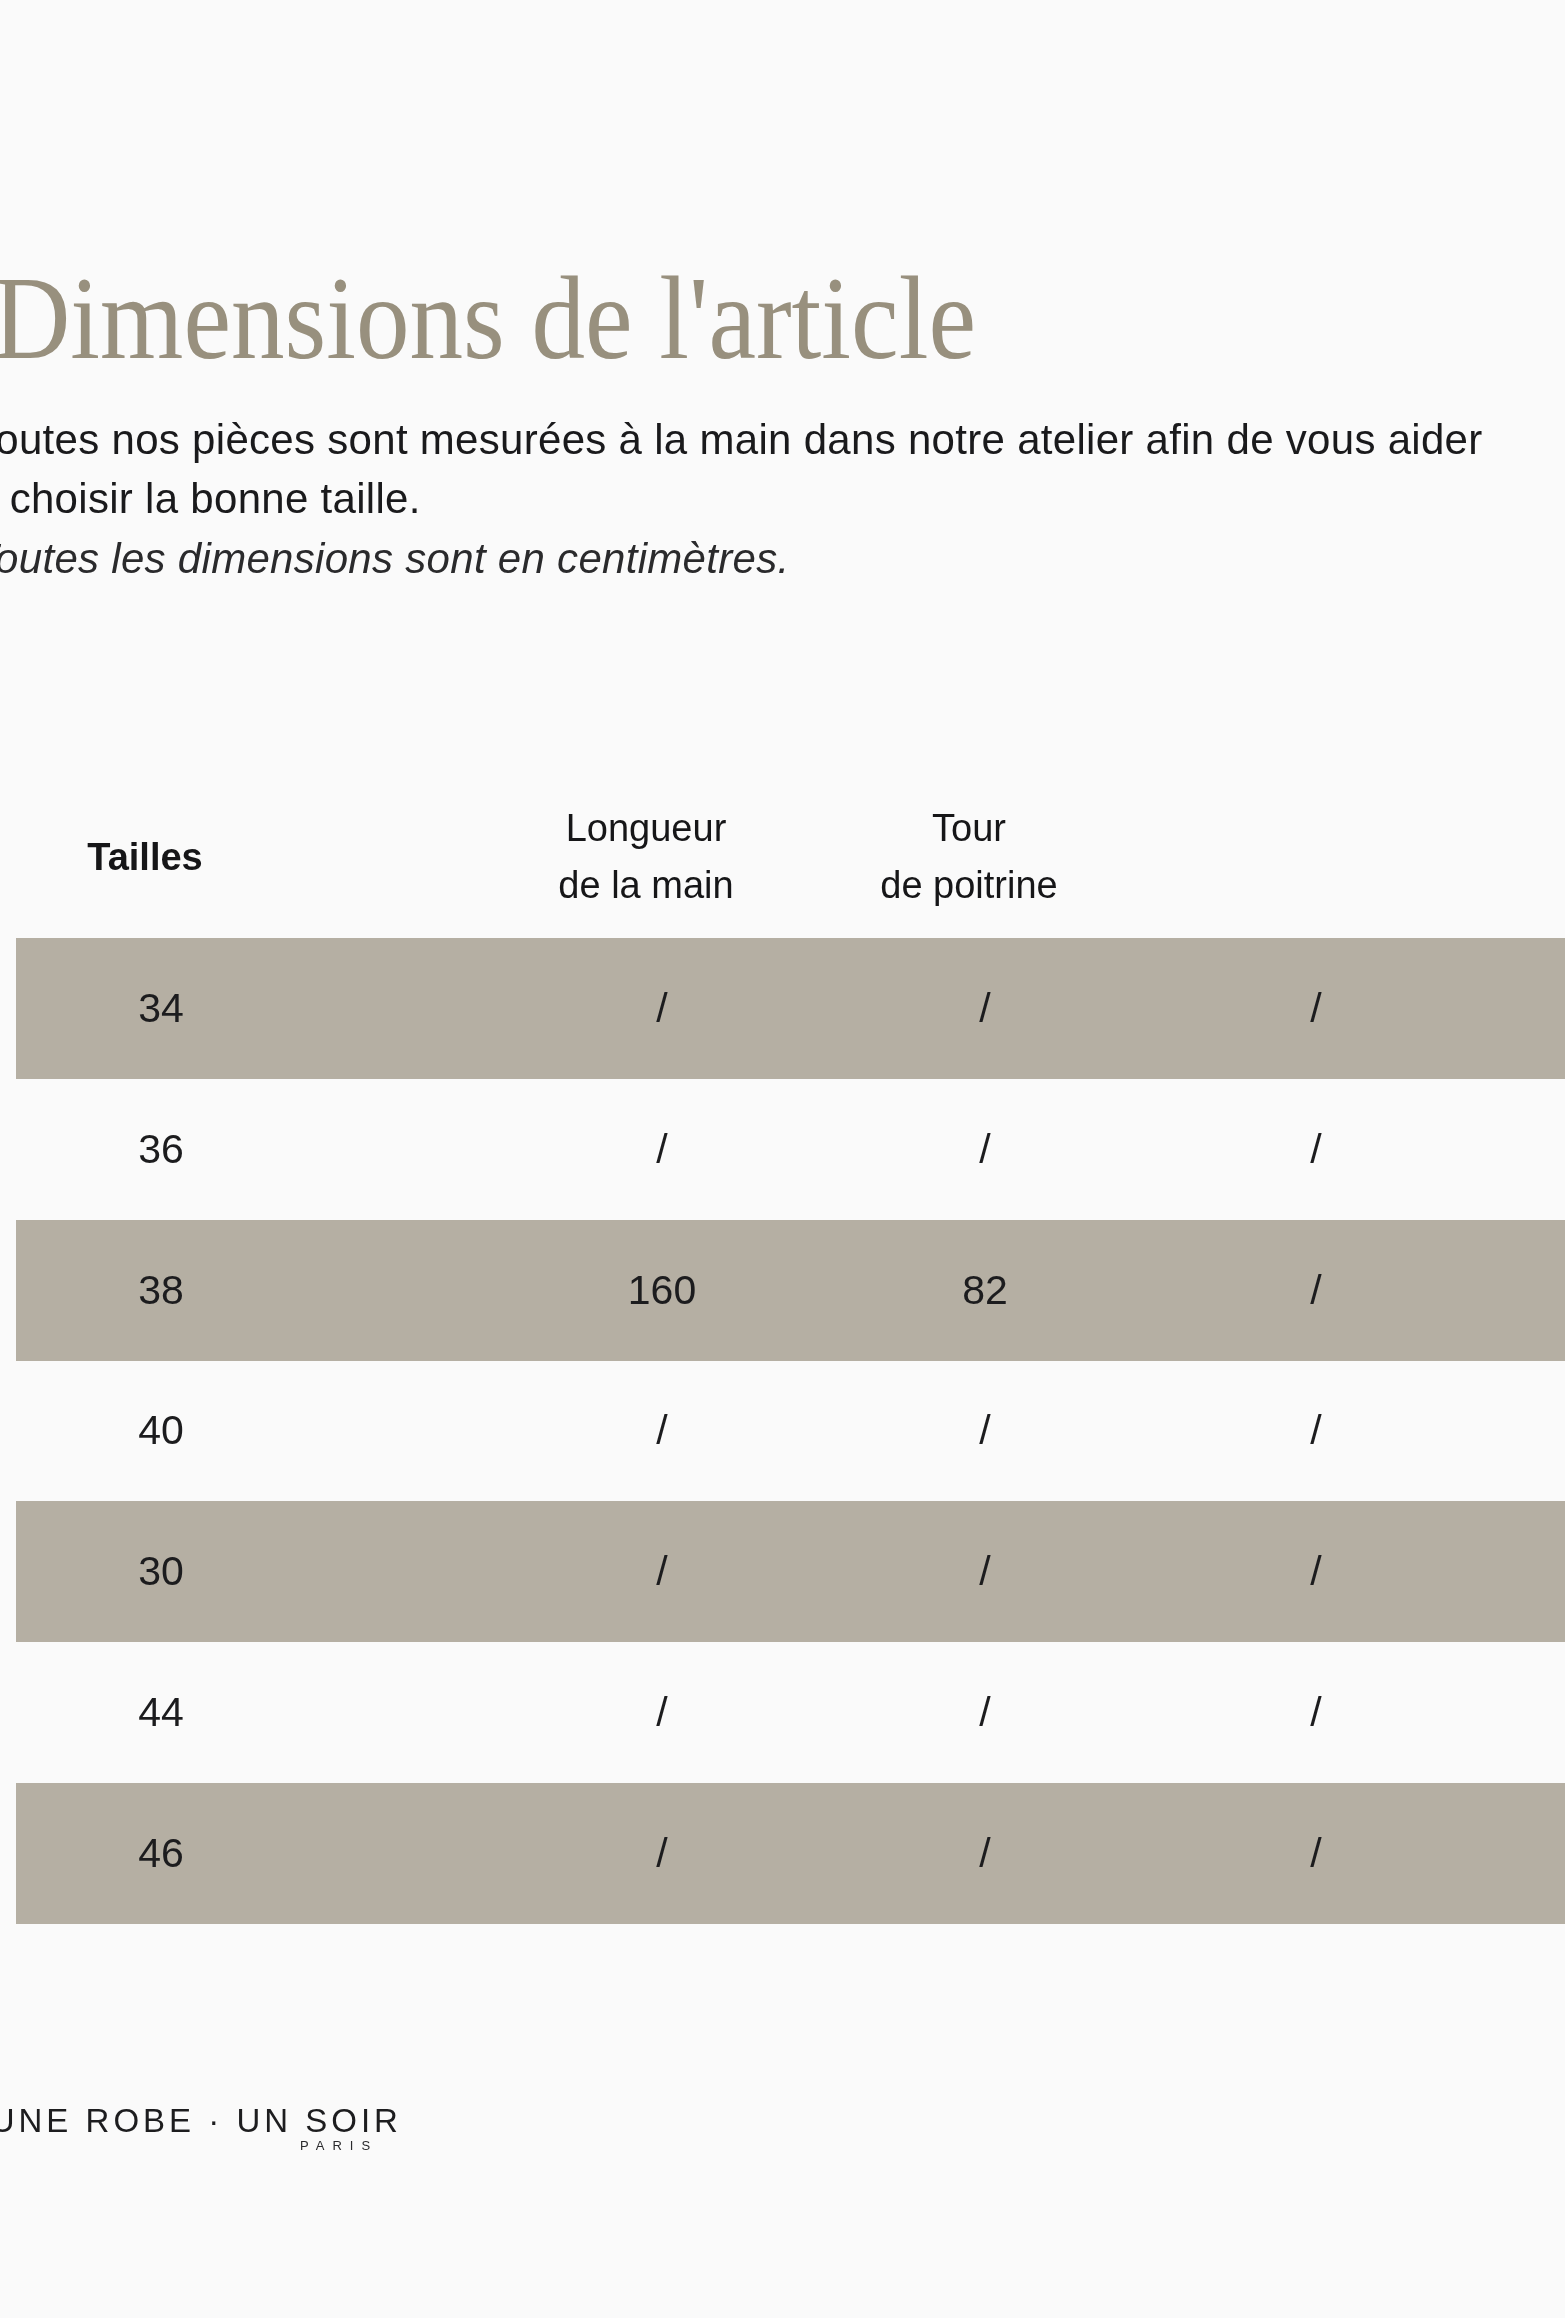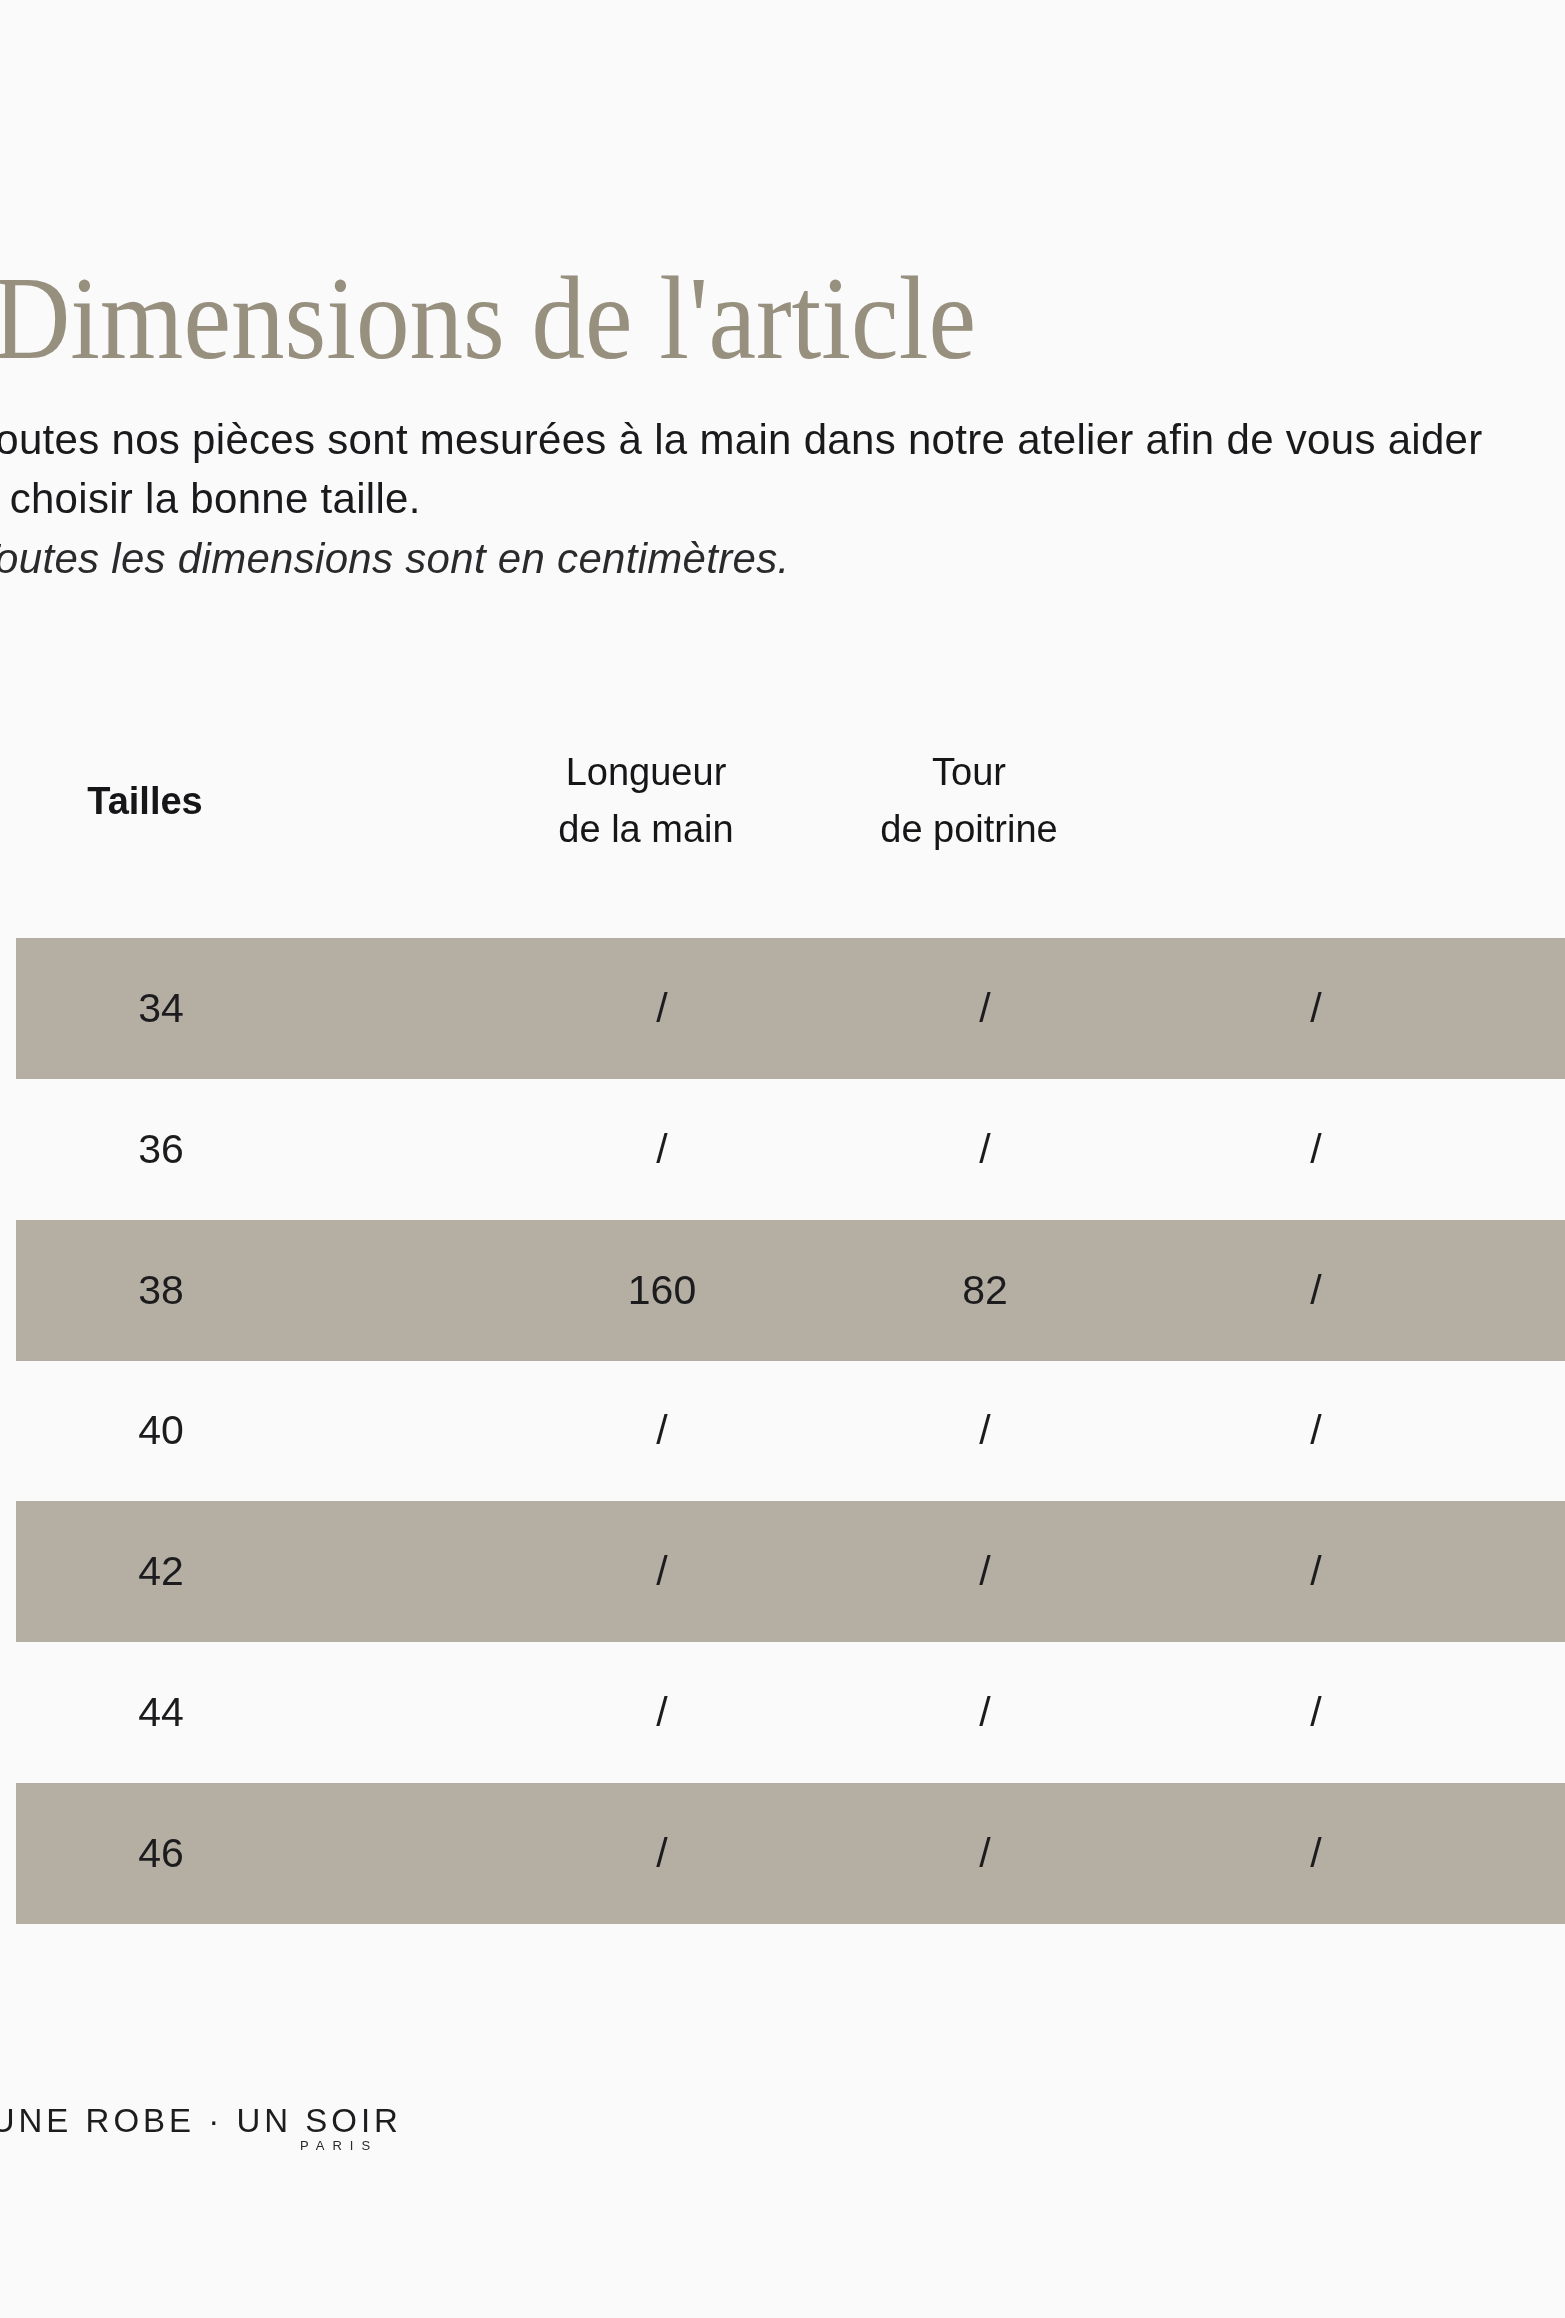--- a/index.html
+++ b/index.html
@@ -54,21 +54,21 @@
     line-height: 1;
     letter-spacing: 0.3px;
     white-space: nowrap;
     font-style: italic;
     color: #2a2a2c;
   }
 
   
   .thead {
     position: absolute;
-    top: 744px;
+    top: 800px;
     left: 0;
     width: 1485px;
     height: 114px;
   }
   .th {
     position: absolute;
     top: 0;
     height: 114px;
     display: flex;
     align-items: center;
@@ -186,21 +186,21 @@
   </div>
 
   <div class="trow r3">
     <span class="td td-size">40</span>
     <span class="td td-v1">/</span>
     <span class="td td-v2">/</span>
     <span class="td td-v3">/</span>
   </div>
 
   <div class="trow r4 shaded">
-    <span class="td td-size">42</span>
+    <span class="td td-size">30</span>
     <span class="td td-v1">/</span>
     <span class="td td-v2">/</span>
     <span class="td td-v3">/</span>
   </div>
 
   <div class="trow r5">
     <span class="td td-size">44</span>
     <span class="td td-v1">/</span>
     <span class="td td-v2">/</span>
     <span class="td td-v3">/</span>

